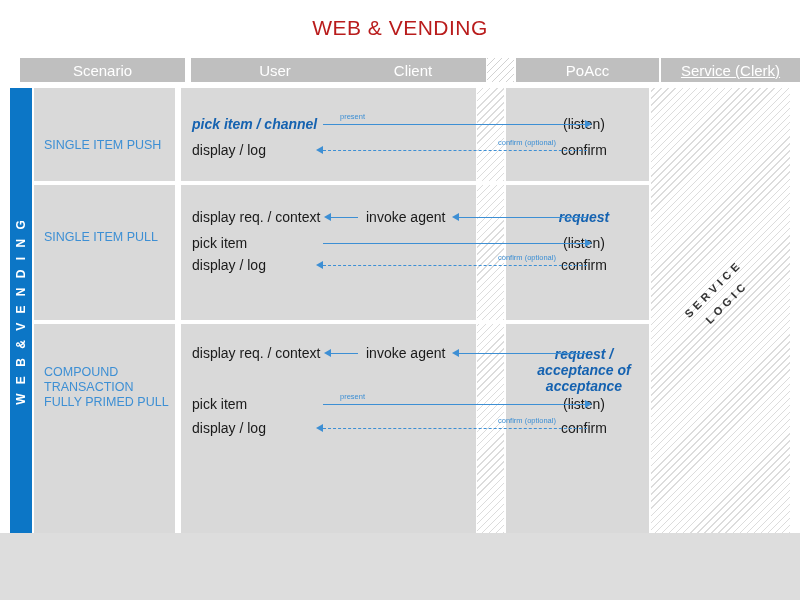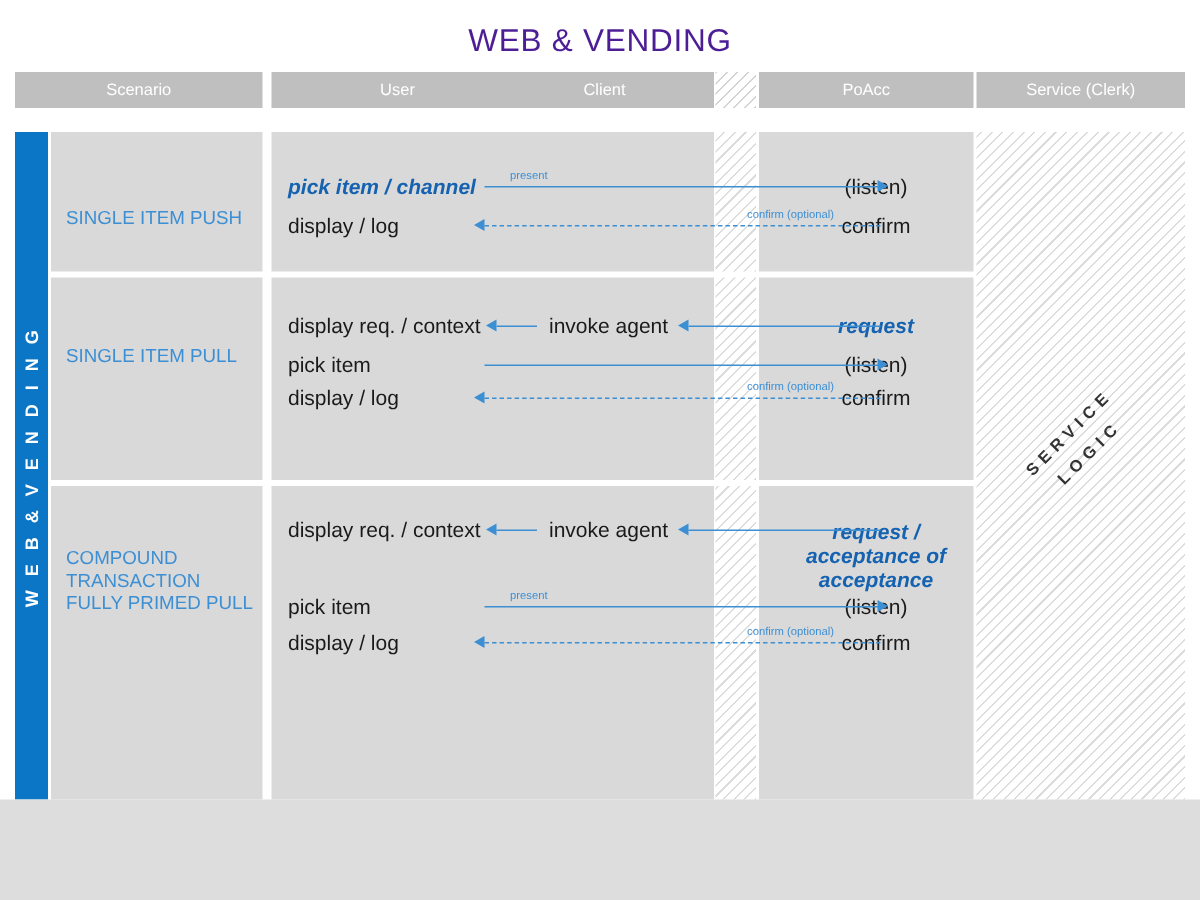--- a/index.html
+++ b/index.html
@@ -15,40 +15,40 @@
     background: #ffffff;
   }
 
   
   .title {
     position: absolute;
     left: 0; top: 16px;
     width: 800px;
     text-align: center;
     font-size: 21px;
-    color: #4c1d95;
+    color: #b91c1c;
     letter-spacing: 0.5px;
   }
 
   
   .footer-band {
     position: absolute;
     left: 0; top: 533px;
     width: 800px; height: 67px;
     background: #dddddd;
   }
 
   
   .hdr {
     position: absolute;
-    top: 48px; height: 24px;
+    top: 58px; height: 24px;
     background: #bfbfbf;
     color: #ffffff;
-    font-size: 11px;
-    display: flex; align-items: center; justify-content: center;
+    font-size: 15px;
+    display: flex; align-items: center; justify-content: center; margin-left: 10px;
   }
   .hdr.hatch {
     background-color: #ffffff;
     background-image: repeating-linear-gradient(
       -45deg, #d2d2d2 0px, #d2d2d2 1px, #ffffff 1px, #ffffff 5px);
   }
 
   
   .cell {
     position: absolute;
@@ -162,21 +162,21 @@
 
 <div id="stage">
 
   <div class="title">WEB &amp; VENDING</div>
 
   <div class="hdr" style="left:10px;  width:165px;">Scenario</div>
   <div class="hdr" style="left:181px; width:168px;">User</div>
   <div class="hdr" style="left:330px; width:146px;">Client</div>
   <div class="hdr hatch" style="left:477px; width:27px;"></div>
   <div class="hdr" style="left:506px; width:143px;">PoAcc</div>
-  <div class="hdr" style="left:651px; width:139px;">Service (Clerk)</div>
+  <div class="hdr" style="left:651px; width:139px;text-decoration:underline;">Service (Clerk)</div>
 
   <div class="cell" style="left:34px;  top:88px; width:141px; height:93px;"></div>
   <div class="cell" style="left:181px; top:88px; width:295px; height:93px;"></div>
   <div class="cell hatch-col" style="left:477px; top:88px; width:27px; height:93px;"></div>
   <div class="cell" style="left:506px; top:88px; width:143px; height:93px;"></div>
 
   <div class="cell" style="left:34px;  top:185px; width:141px; height:135px;"></div>
   <div class="cell" style="left:181px; top:185px; width:295px; height:135px;"></div>
   <div class="cell hatch-col" style="left:477px; top:185px; width:27px; height:135px;"></div>
   <div class="cell" style="left:506px; top:185px; width:143px; height:135px;"></div>

